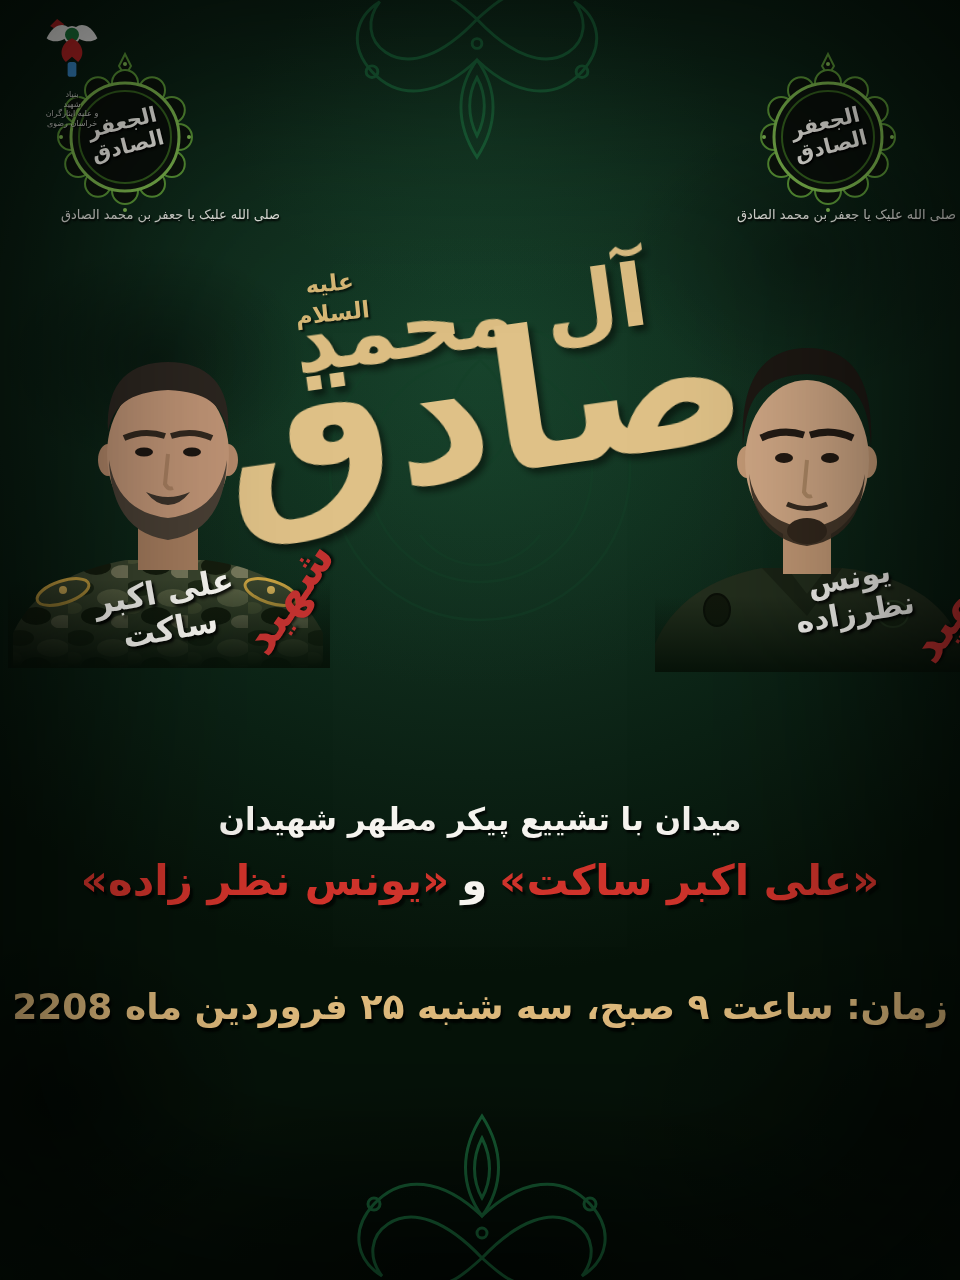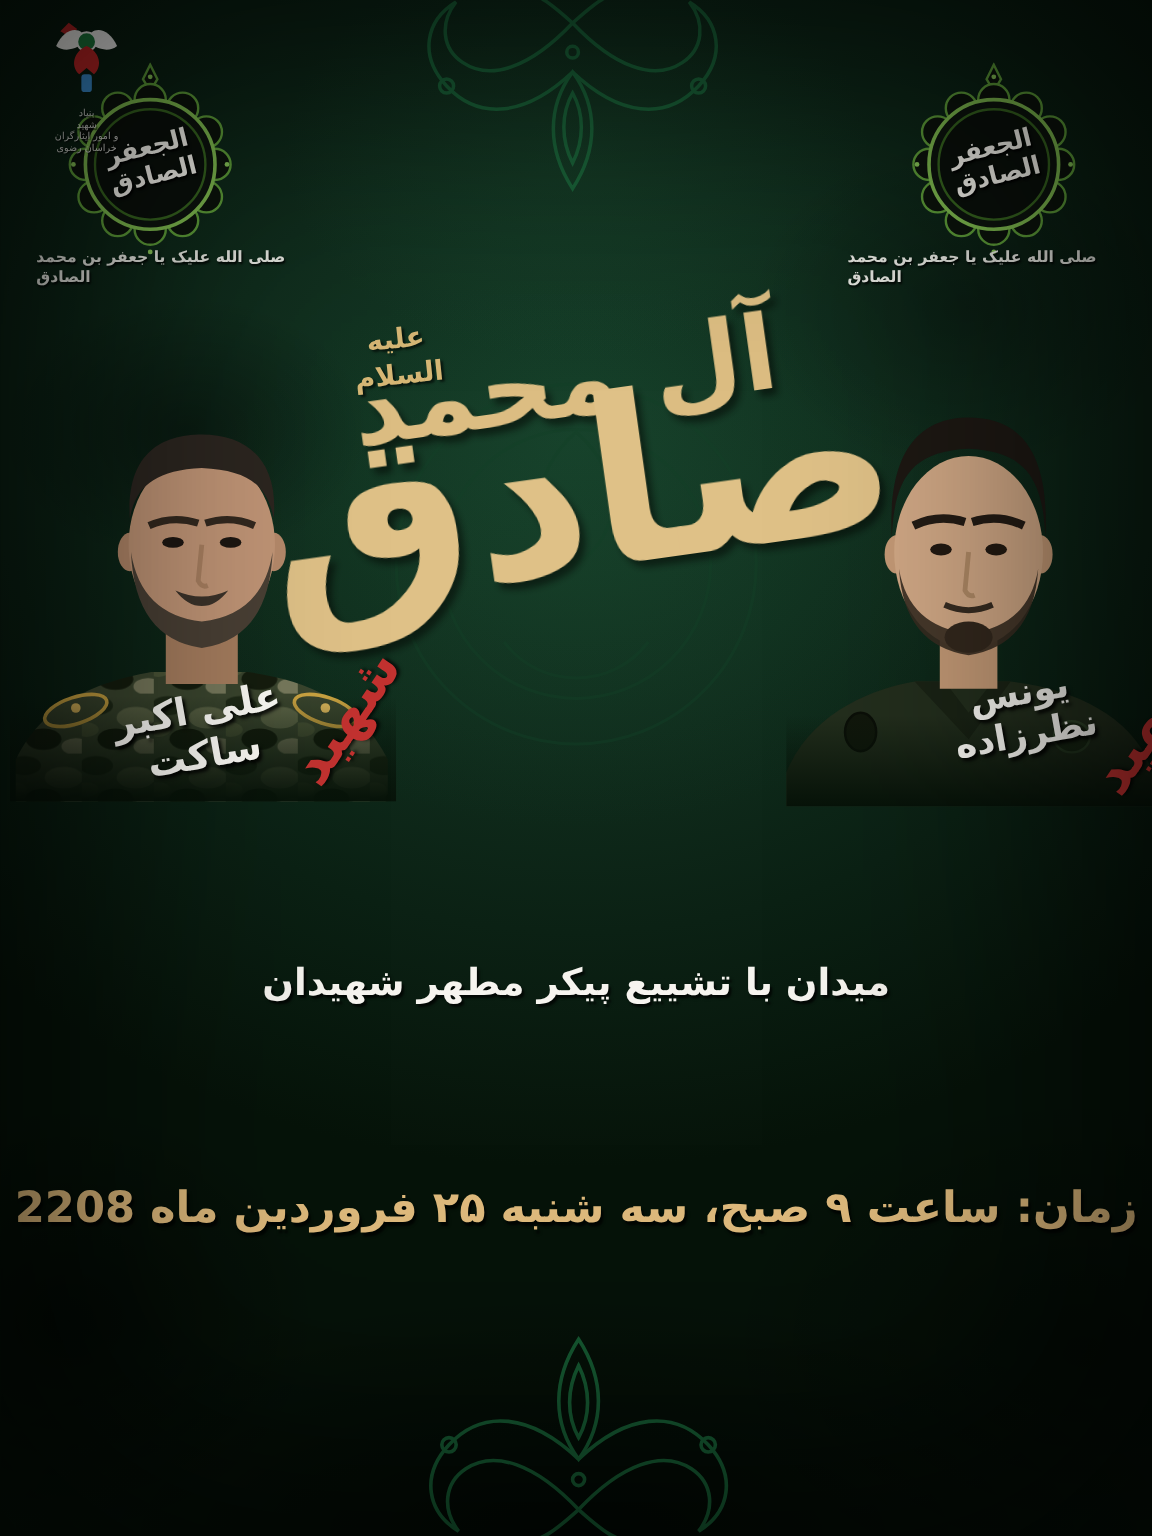--- a/index.html
+++ b/index.html
@@ -37,22 +37,22 @@
   .medallion{position:absolute;z-index:3;width:150px;height:160px;}
   .medallion.left{left:50px;top:52px;}
   .medallion.right{left:753px;top:52px;}
   .medallion .inner-text{
     position:absolute;left:50%;top:54%;width:92px;margin-left:-46px;margin-top:-28px;
     transform:rotate(-14deg);
     color:#f4f3ec;font-size:21px;line-height:24px;font-weight:bold;text-align:center;
     text-shadow:1px 2px 2px #000;
   }
   .salawat{
-    position:absolute;z-index:3;top:206px;width:250px;text-align:left;
-    color:#efefe9;font-size:13px;line-height:17px;font-weight:bold;
+    position:absolute;z-index:3;top:206px;width:250px;text-align:right;
+    color:#efefe9;font-size:13px;line-height:17px;font-weight:normal;
     text-shadow:1px 2px 2px #000;opacity:.95;
   }
   .salawat.left{left:30px;}
   .salawat.right{left:706px;}
 
   
   .central-callig{
     position:absolute;z-index:2;left:235px;top:150px;width:490px;height:480px;
     display:flex;flex-direction:column;align-items:center;justify-content:center;
     transform:rotate(-8deg);
@@ -163,21 +163,21 @@
       <path d="M10,16 L18,8 L26,14 L20,22 Z" fill="#b52424"></path>
       <path d="M6,30 C14,12 30,10 35,24 C28,33 14,37 6,30 Z" fill="#f2f2ef"></path>
       <path d="M64,30 C56,12 40,10 35,24 C42,33 56,37 64,30 Z" fill="#f2f2ef"></path>
       <circle cx="35" cy="26" r="9" fill="#1c7a3c" stroke="#f2f2ef" stroke-width="2"></circle>
       <path d="M35,30 C23,35 19,49 28,57 L35,51 L42,57 C51,49 47,35 35,30 Z" fill="#c22727"></path>
       <rect x="30" y="57" width="10" height="17" rx="3" fill="#3b8fd1"></rect>
     </svg>
     <div class="lines">
       <div>بنیاد</div>
       <div>شهید</div>
-      <div>و امور ایثارگران</div>
+      <div>و علیه ایثارگران</div>
       <div>خراسان رضوی</div>
     </div>
   </div>
 
   <div class="medallion left">
     <svg width="150" height="160" viewBox="0 0 150 160">
       <g>
         <path d="M75,2 L81,14 L75,24 L69,14 Z" fill="#0c130c" stroke="#5c9a38" stroke-width="2"></path>
         <g fill="#0c130c" stroke="#5c9a38" stroke-width="2">
           <circle cx="129" cy="85" r="13"></circle>
@@ -311,16 +311,19 @@
       <rect x="0" y="284" width="305" height="76" fill="url(#fadeR)"></rect>
     </svg>
   </div>
 
   <div class="martyr-title left-title">شهید</div>
   <div class="martyr-name left-name">علی اکبر ساکت</div>
   <div class="martyr-title right-title">شهید</div>
   <div class="martyr-name right-name">یونس نظرزاده</div>
 
   <div class="subheading">میدان با تشییع پیکر مطهر شهیدان</div>
+  <div class="names-line">
+    <span>«علی اکبر ساکت»</span><span class="conj">و</span><span>«یونس نظر زاده»</span>
+  </div>
   <div class="detail-line time">زمان: ساعت ۹ صبح، سه شنبه ۲۵ فروردین ماه 2208</div>
 
   <div class="vignette"></div>
 </div>
 
 </body></html>

